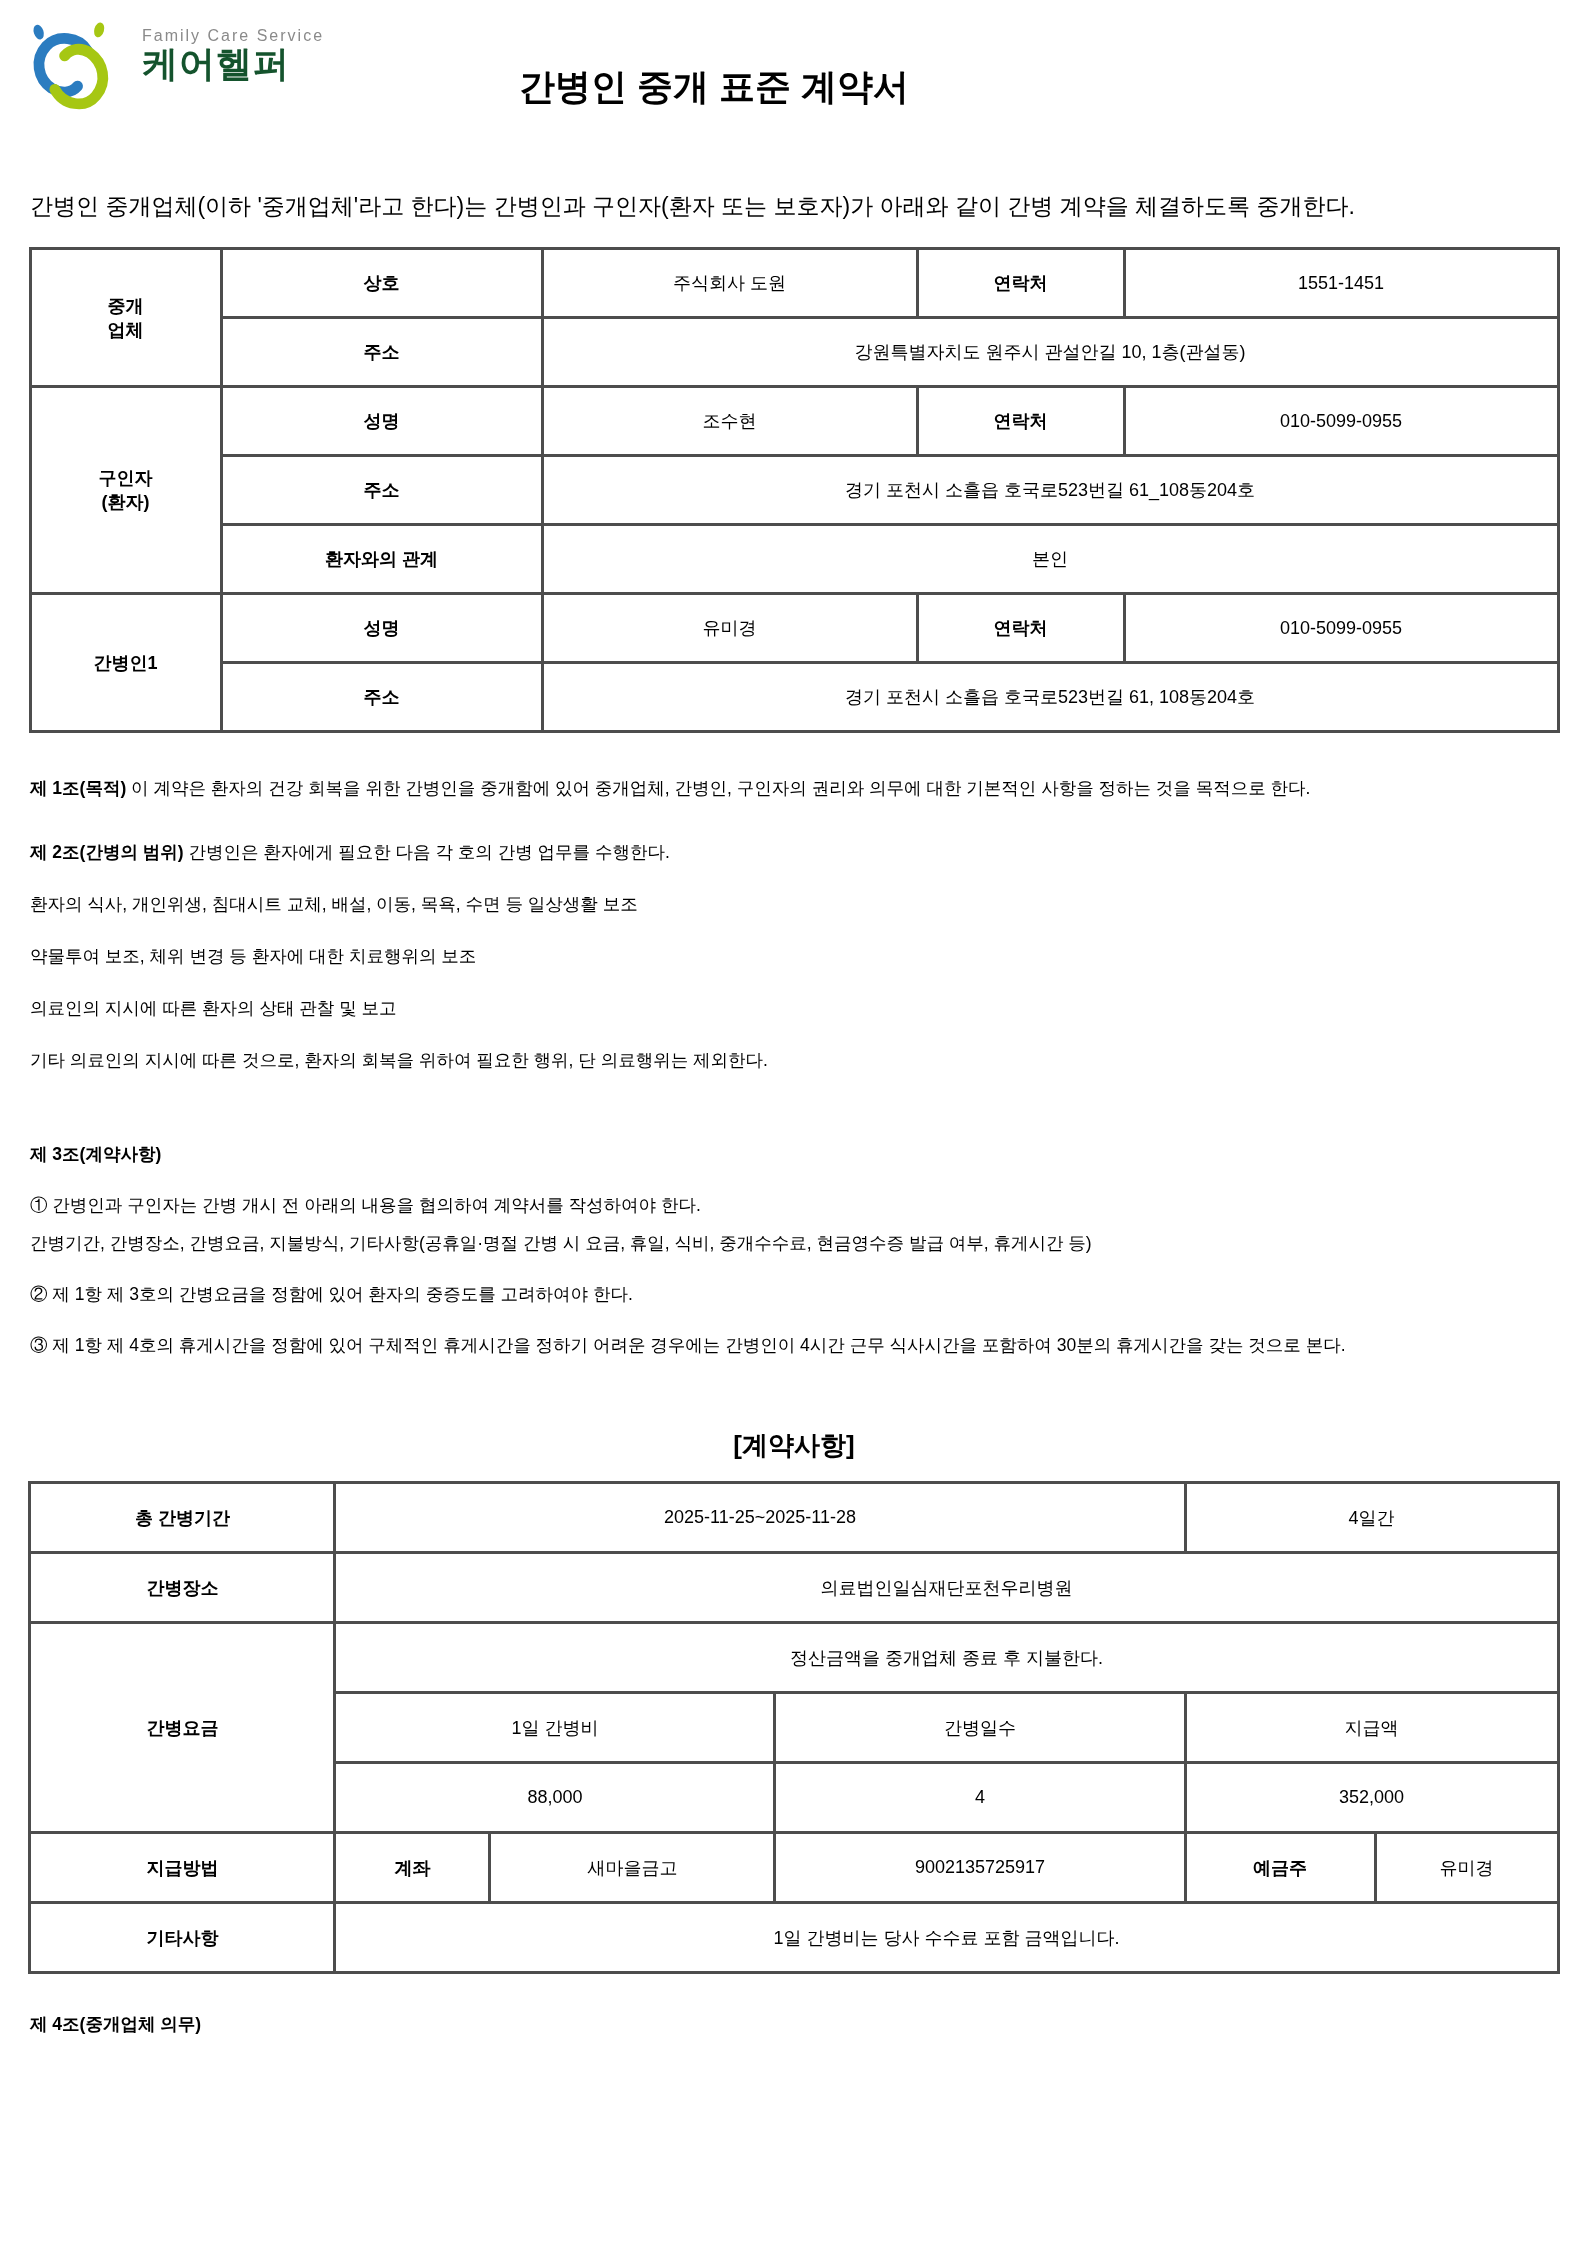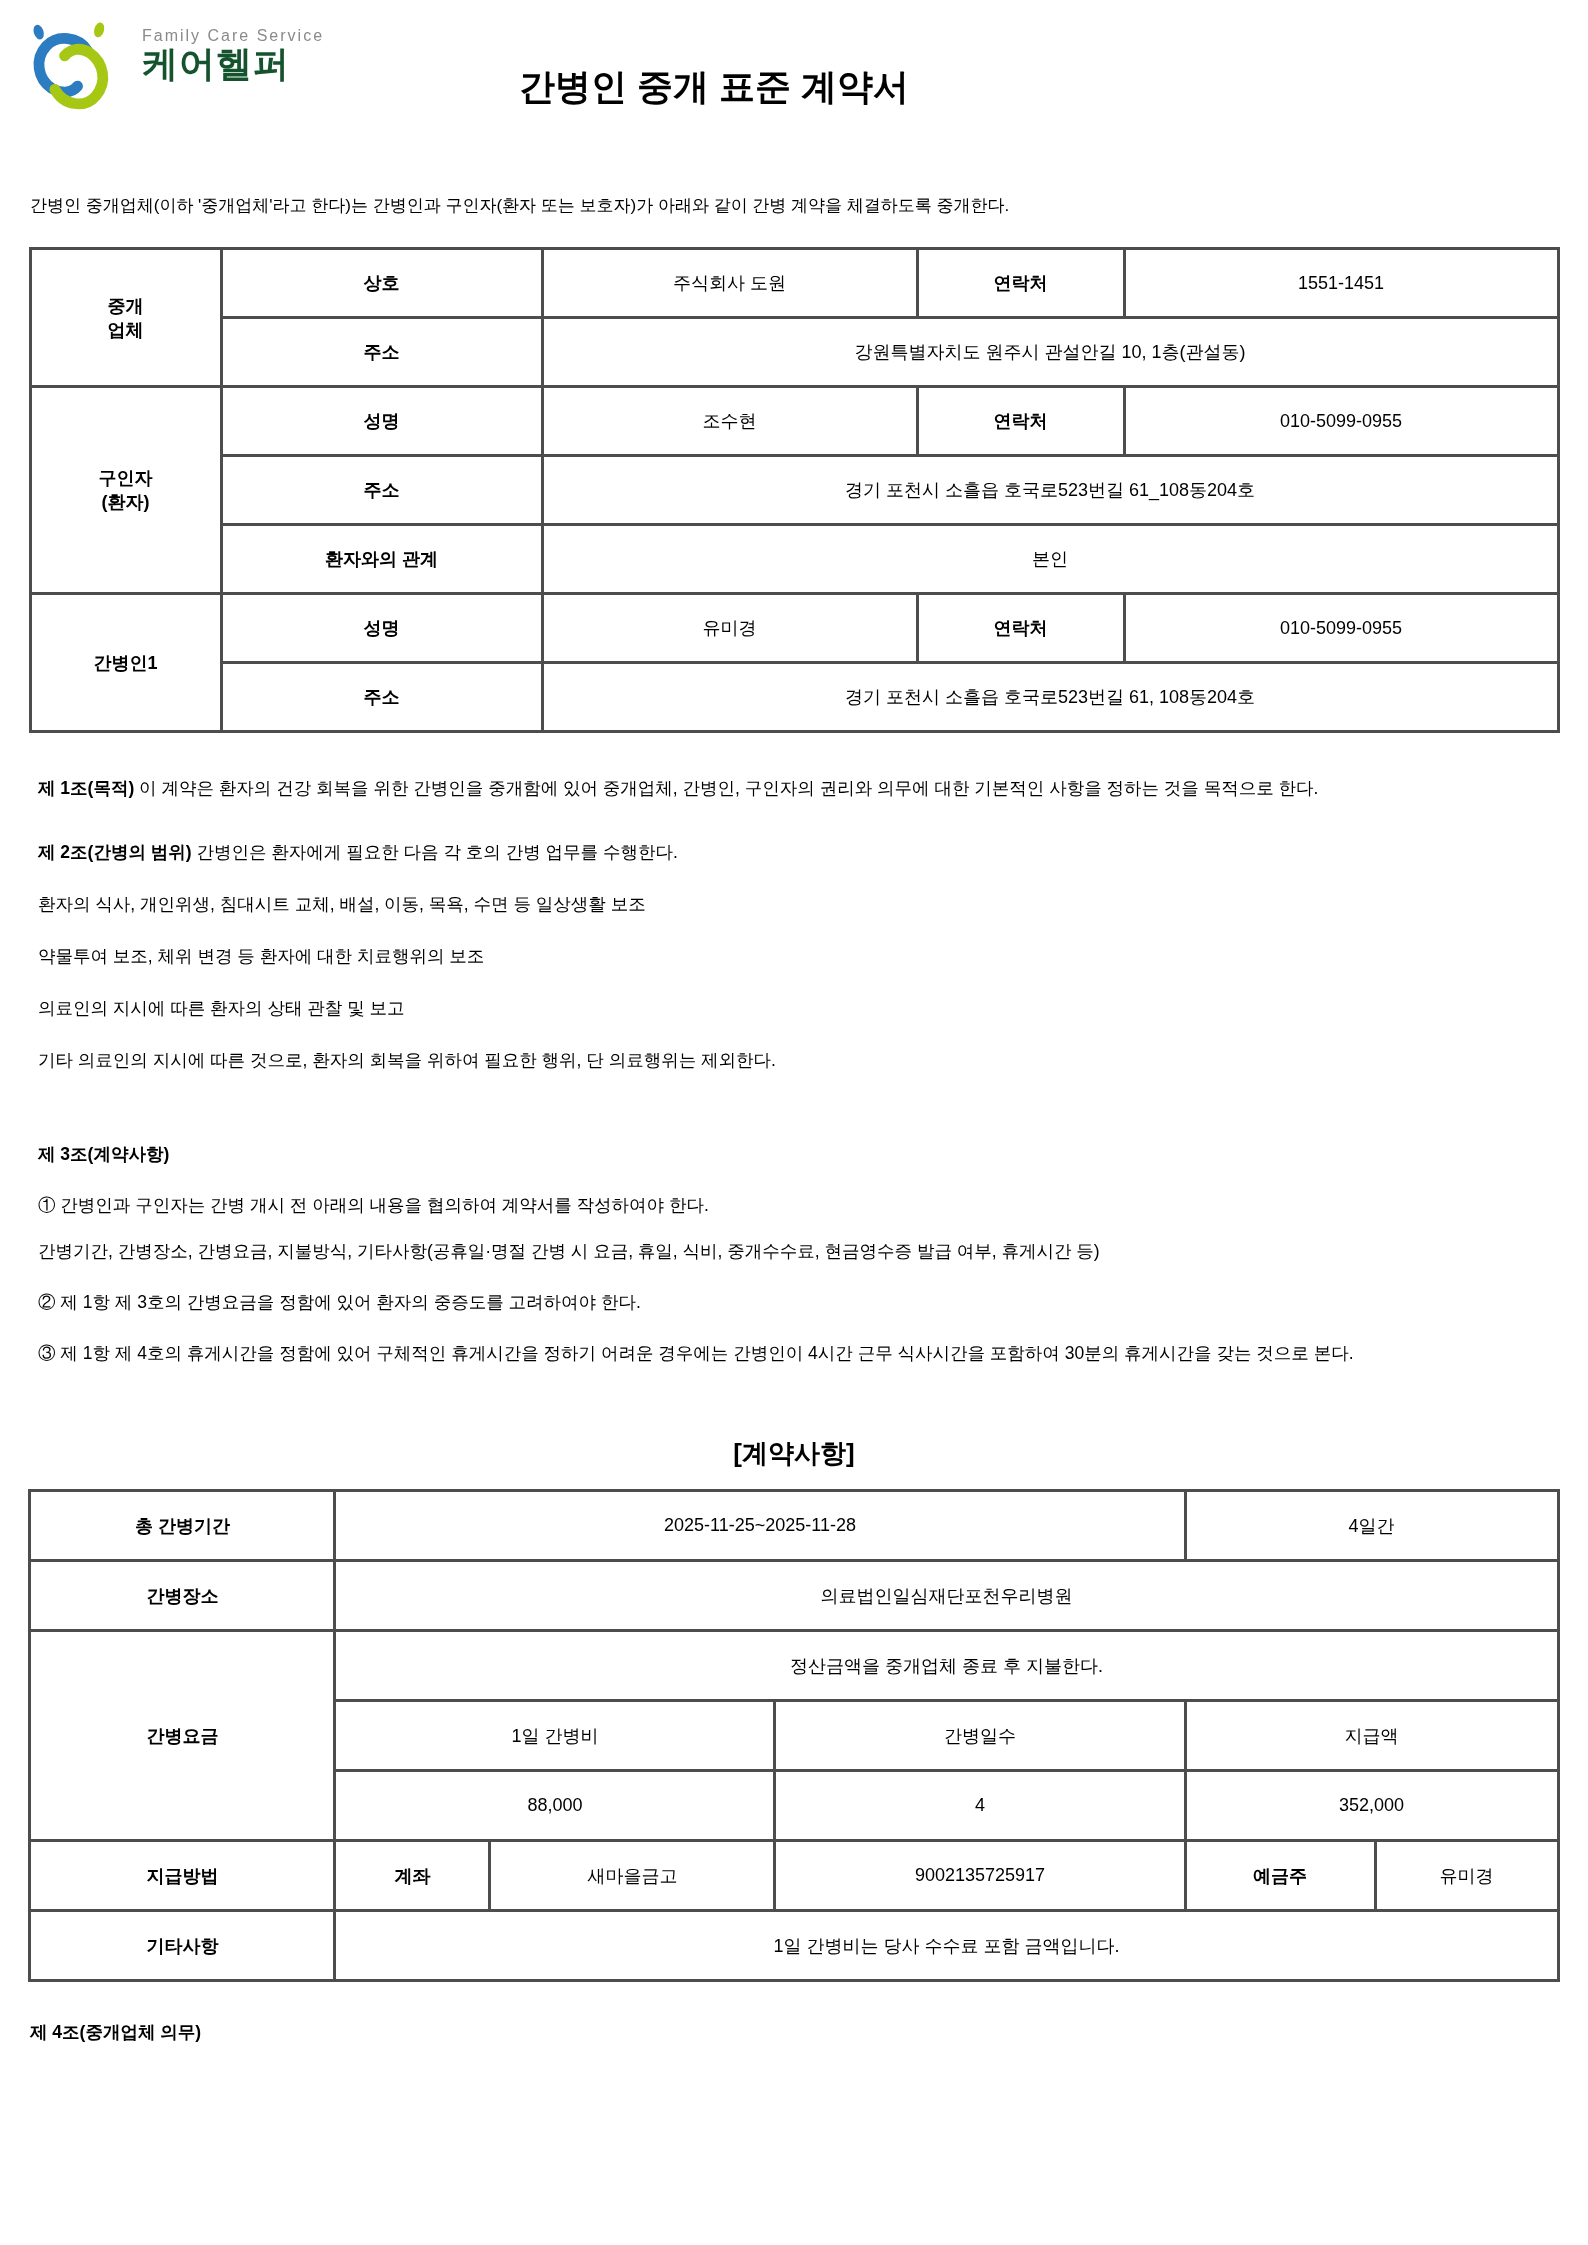--- a/index.html
+++ b/index.html
@@ -18,42 +18,42 @@
   .logo-mark { width:108px; height:108px; }
   .logo-text { margin-left:18px; padding-top:10px; }
   .logo-tagline { color:#8a8a8a; font-size:16px; letter-spacing:2px; }
   .logo-brand { color:#14532d; font-size:36px; font-weight:bold; letter-spacing:1px; line-height:1.05; }
   .doc-title {
     margin:9px; padding-top:54px; padding-right:160px;
     text-align:center; font-size:36px; font-weight:bold; color:#000;
   }
 
   
-  .intro { margin:46px 30px 0 30px; font-size:17px; line-height:26px; }
+  .intro { margin:46px 30px 0 30px; font-size:23px; line-height:26px; }
 
   
   table.tbl {
     border-collapse:collapse; table-layout:fixed;
     margin:28px auto 0 auto; width:1528px;
     border:3px solid #2d2d2d;
   }
   table.tbl td {
     border:3px solid #4d4d4d;
     text-align:center; vertical-align:middle;
     font-size:18px; padding:2px 14px;
     overflow:hidden;
   }
   table.parties tr { height:69px; }
   table.contract tr { height:70px; }
   td.lb { font-weight:bold; }
   td.left { text-align:left; padding-left:16px; }
 
   
   .articles { margin:0 30px; }
-  .para { font-size:17.5px; line-height:38px; margin:8px; }
+  .para { font-size:17.5px; line-height:38px; margin:0; }
   .b { font-weight:bold; }
   .a1 { margin-top:36px; }
   .a2 { margin-top:26px; }
   .a2-item { margin-top:14px; }
   .a3-title { margin-top:56px; }
   .a3-item { margin-top:13px; }
   .a3-sub { margin-top:0; }
 
   .section-title {
     margin:64px 0 0 0; text-align:center;

